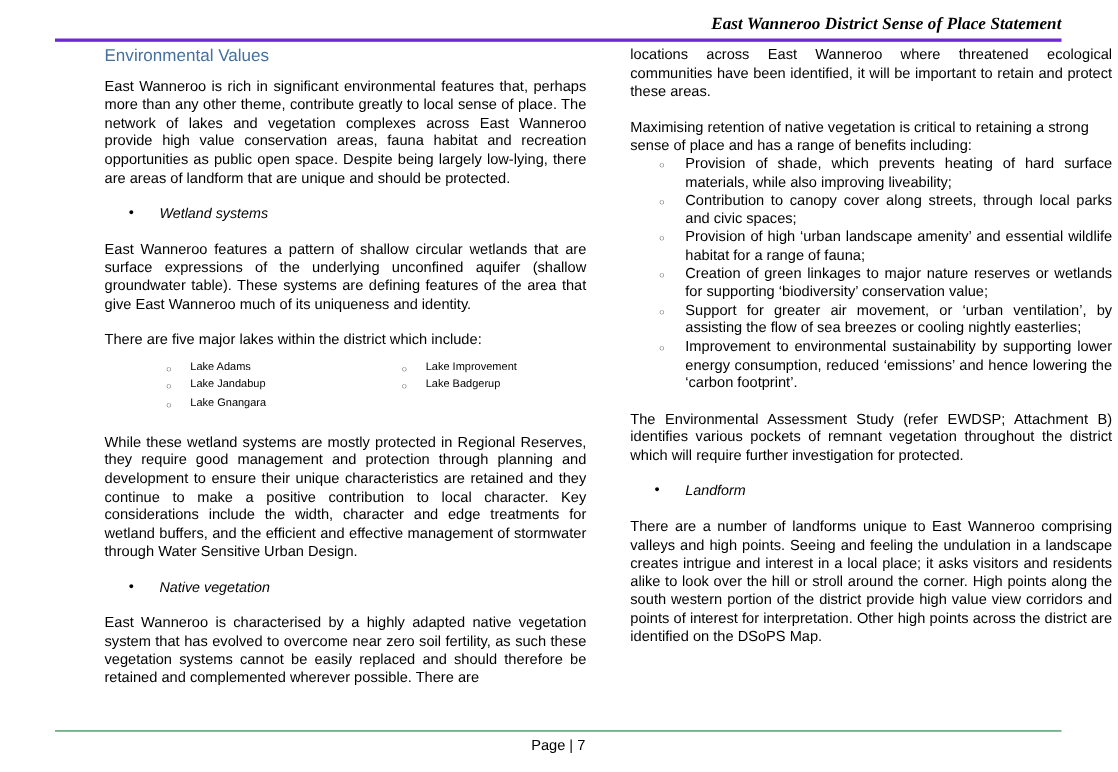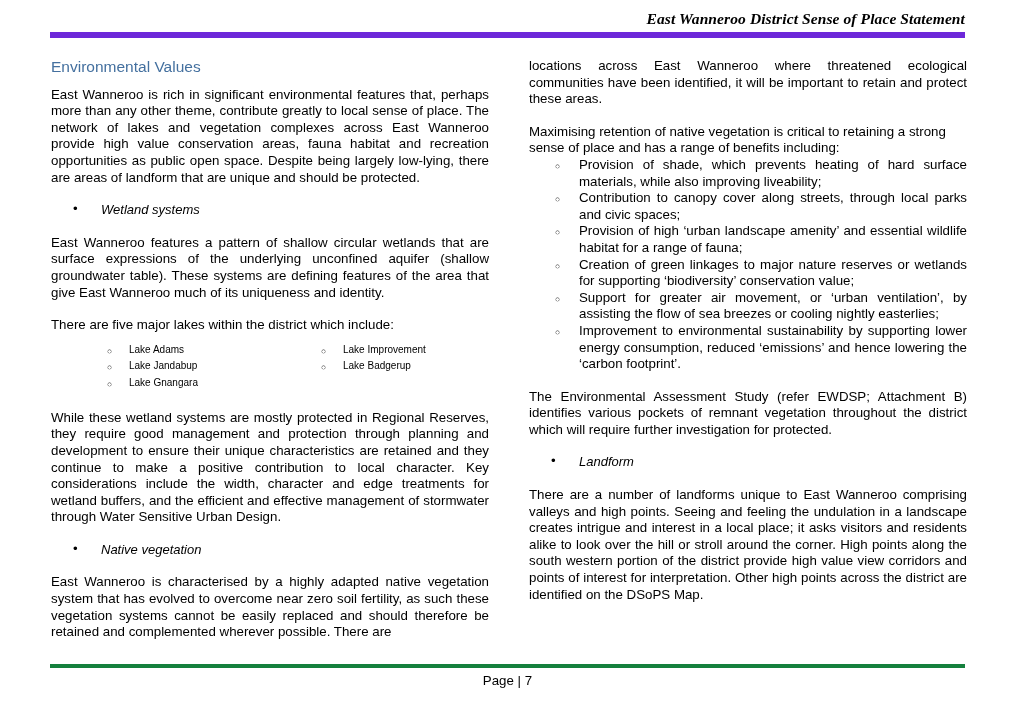--- a/index.html
+++ b/index.html
@@ -24,40 +24,41 @@
     background: #ffffff;
   }
 
   
   .header {
     position: absolute;
     left: 50px;
     top: 12px;
     width: 915px;
     height: 26px;
-    border-bottom: 6px solid #6d28d9;
+    border-bottom: 3px solid #6d28d9;
     box-sizing: border-box;
   }
   .header-title {
     position: absolute;
     right: 0;
     bottom: 4px;
     font-family: "Liberation Serif", serif;
     font-style: italic;
     font-weight: bold;
     font-size: 15.5px;
     letter-spacing: 0.1px;
     white-space: nowrap;
   }
 
   
   .col {
     position: absolute;
-    top: 58px;
+    top: 42px;
     width: 438px;
+    margin-left: 44px;
   }
   .col-left  { left: 51px; }
   .col-right { left: 529px; }
 
   .section-title {
     color: #44709f;
     font-size: 15.5px;
     font-weight: normal;
     margin: 0 0 10px 0;
     line-height: 1.2;
@@ -151,21 +152,21 @@
     color: #333;
   }
   .spacer-md { height: 16px; }
 
   
   .footer {
     position: absolute;
     left: 50px;
     top: 664px;
     width: 915px;
-    border-top: 4px solid #15803d;
+    border-top: 1px solid #15803d;
     box-sizing: border-box;
   }
   .footer-text {
     text-align: center;
     font-size: 13.3px;
     padding-top: 5px;
   }
 </style>
 </head>
 <body>

